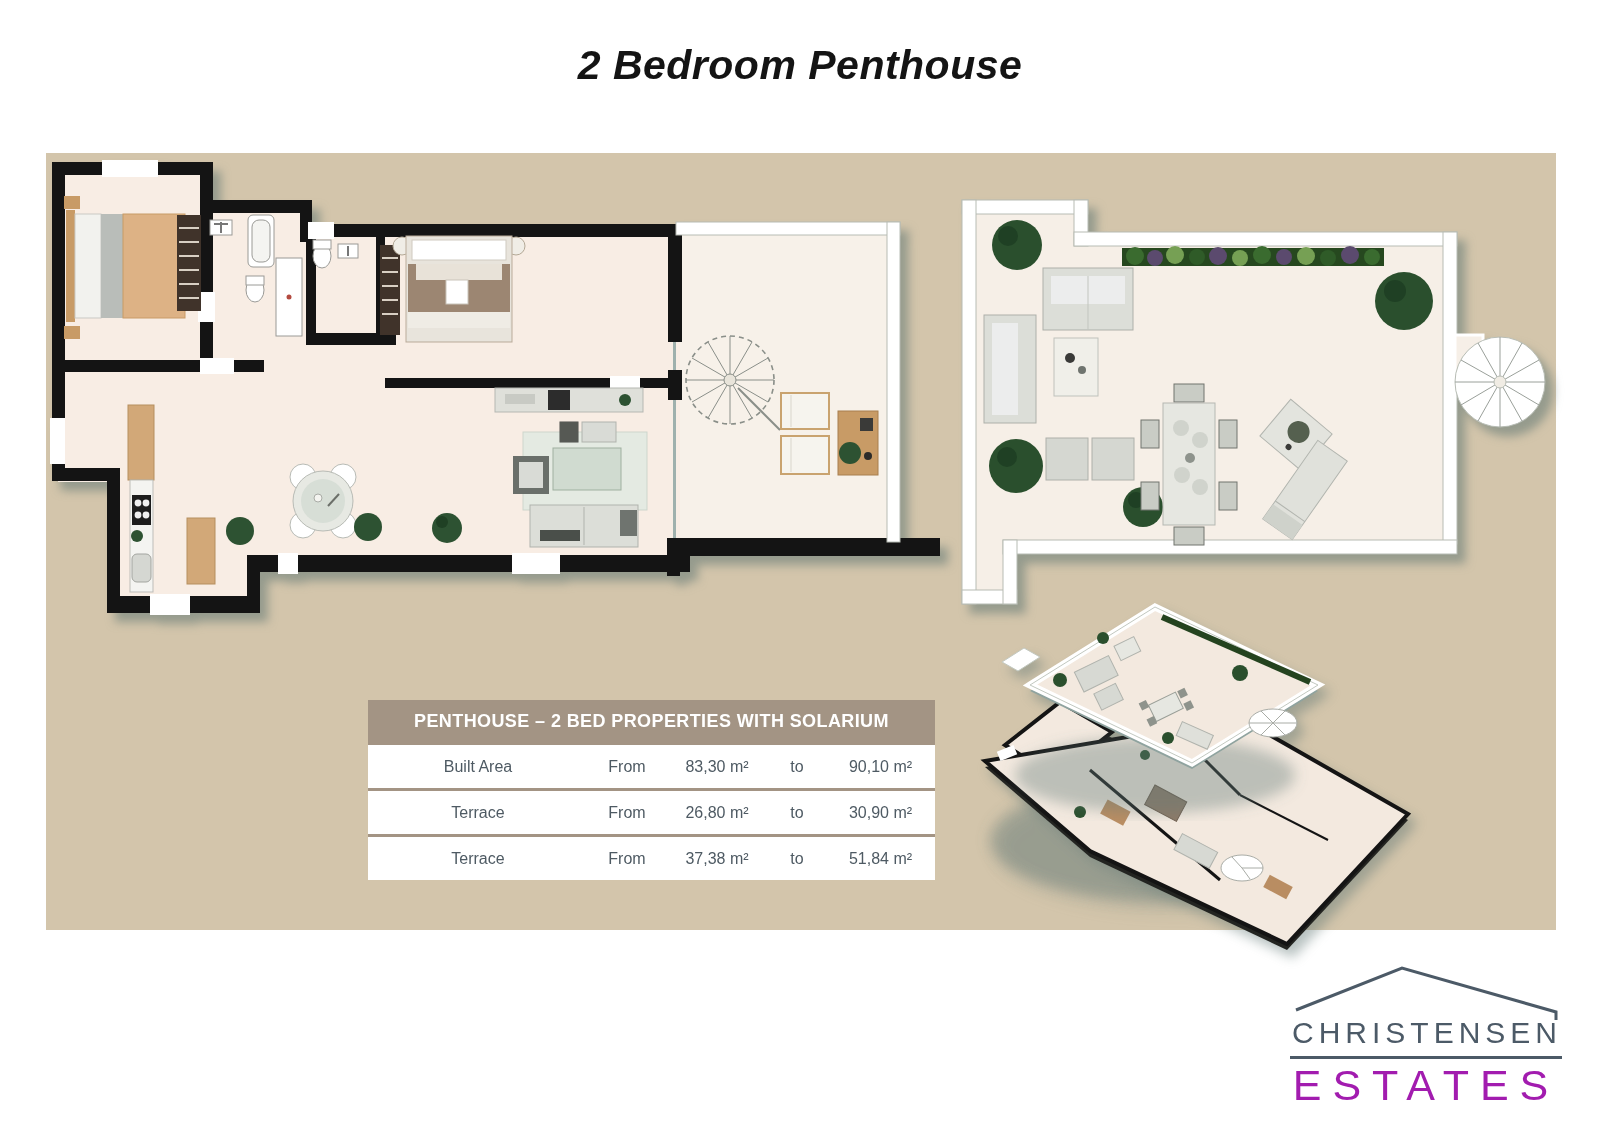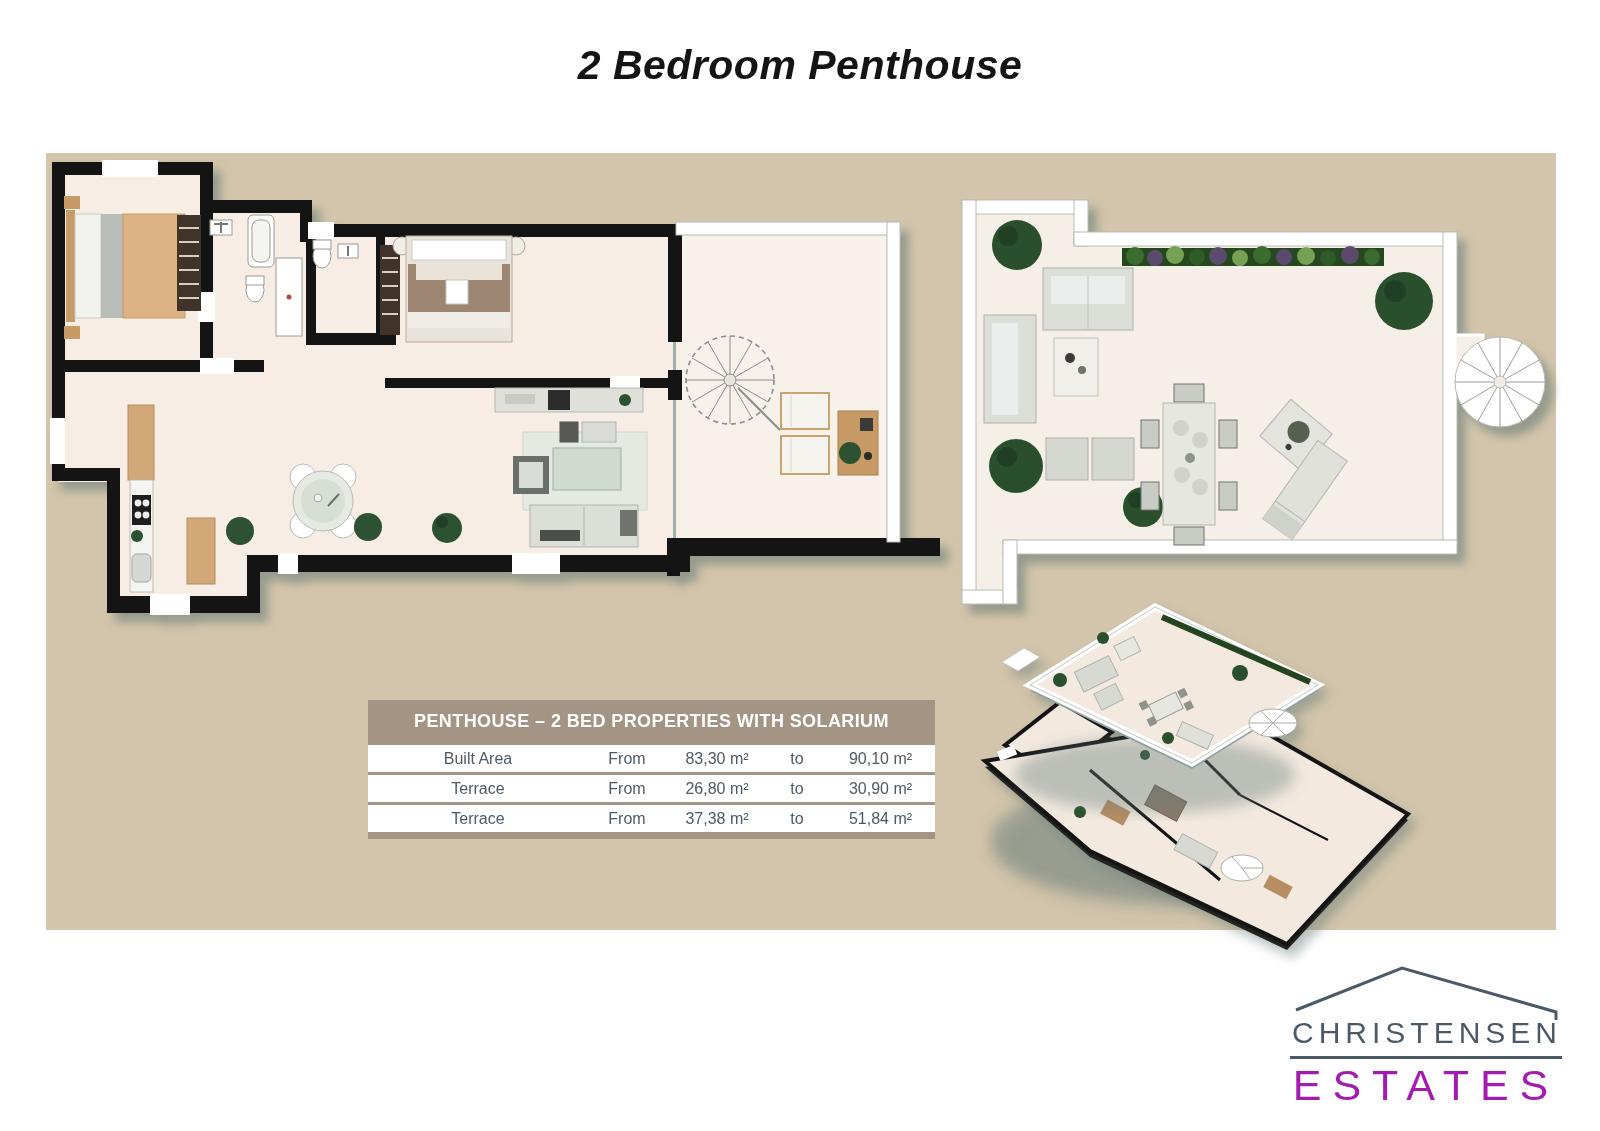--- a/index.html
+++ b/index.html
@@ -7,25 +7,25 @@
         font-family:"Liberation Sans",sans-serif;}
   .title{position:absolute;left:0;right:0;top:42px;text-align:center;
          font-size:41px;font-weight:700;color:#141414;letter-spacing:.5px;font-style:italic;}
   .panel{position:absolute;left:46px;top:153px;width:1510px;height:777px;background:#d3c5ab;}
   svg.plan{position:absolute;}
   .shadowed{filter:drop-shadow(8px 9px 5px rgba(98,120,117,.55));}
   .iso-wrap{filter:drop-shadow(6px 8px 6px rgba(98,120,117,.45));}
 
   
   .spec-table{position:absolute;left:368px;top:700px;width:567px;background:#a39484;
-              padding-bottom:7px;}
+              }
   .spec-header{height:42px;background:#a39484;color:#ffffff;font-weight:700;
                font-size:18px;letter-spacing:.4px;display:flex;align-items:center;
                justify-content:center;}
-  .spec-row{height:27px;background:#ffffff;margin-top:3px;display:grid;
+  .spec-row{height:43px;background:#ffffff;margin-top:3px;display:grid;
             grid-template-columns:220px 78px 102px 58px 109px;align-items:center;
             color:#4e5a63;font-size:16px;}
   .spec-row span{text-align:center;}
 
   
   .logo{position:absolute;left:1290px;top:960px;width:272px;}
   .logo-name{margin-top:-8px;text-align:right;font-size:30px;letter-spacing:5px;
              color:#4c5a67;font-weight:400;white-space:nowrap;}
   .logo-rule{height:3px;background:#4c5a67;margin-top:6px;}
   .logo-type{margin-top:2px;text-align:center;font-family:Liberation Sans, sans-serif;

